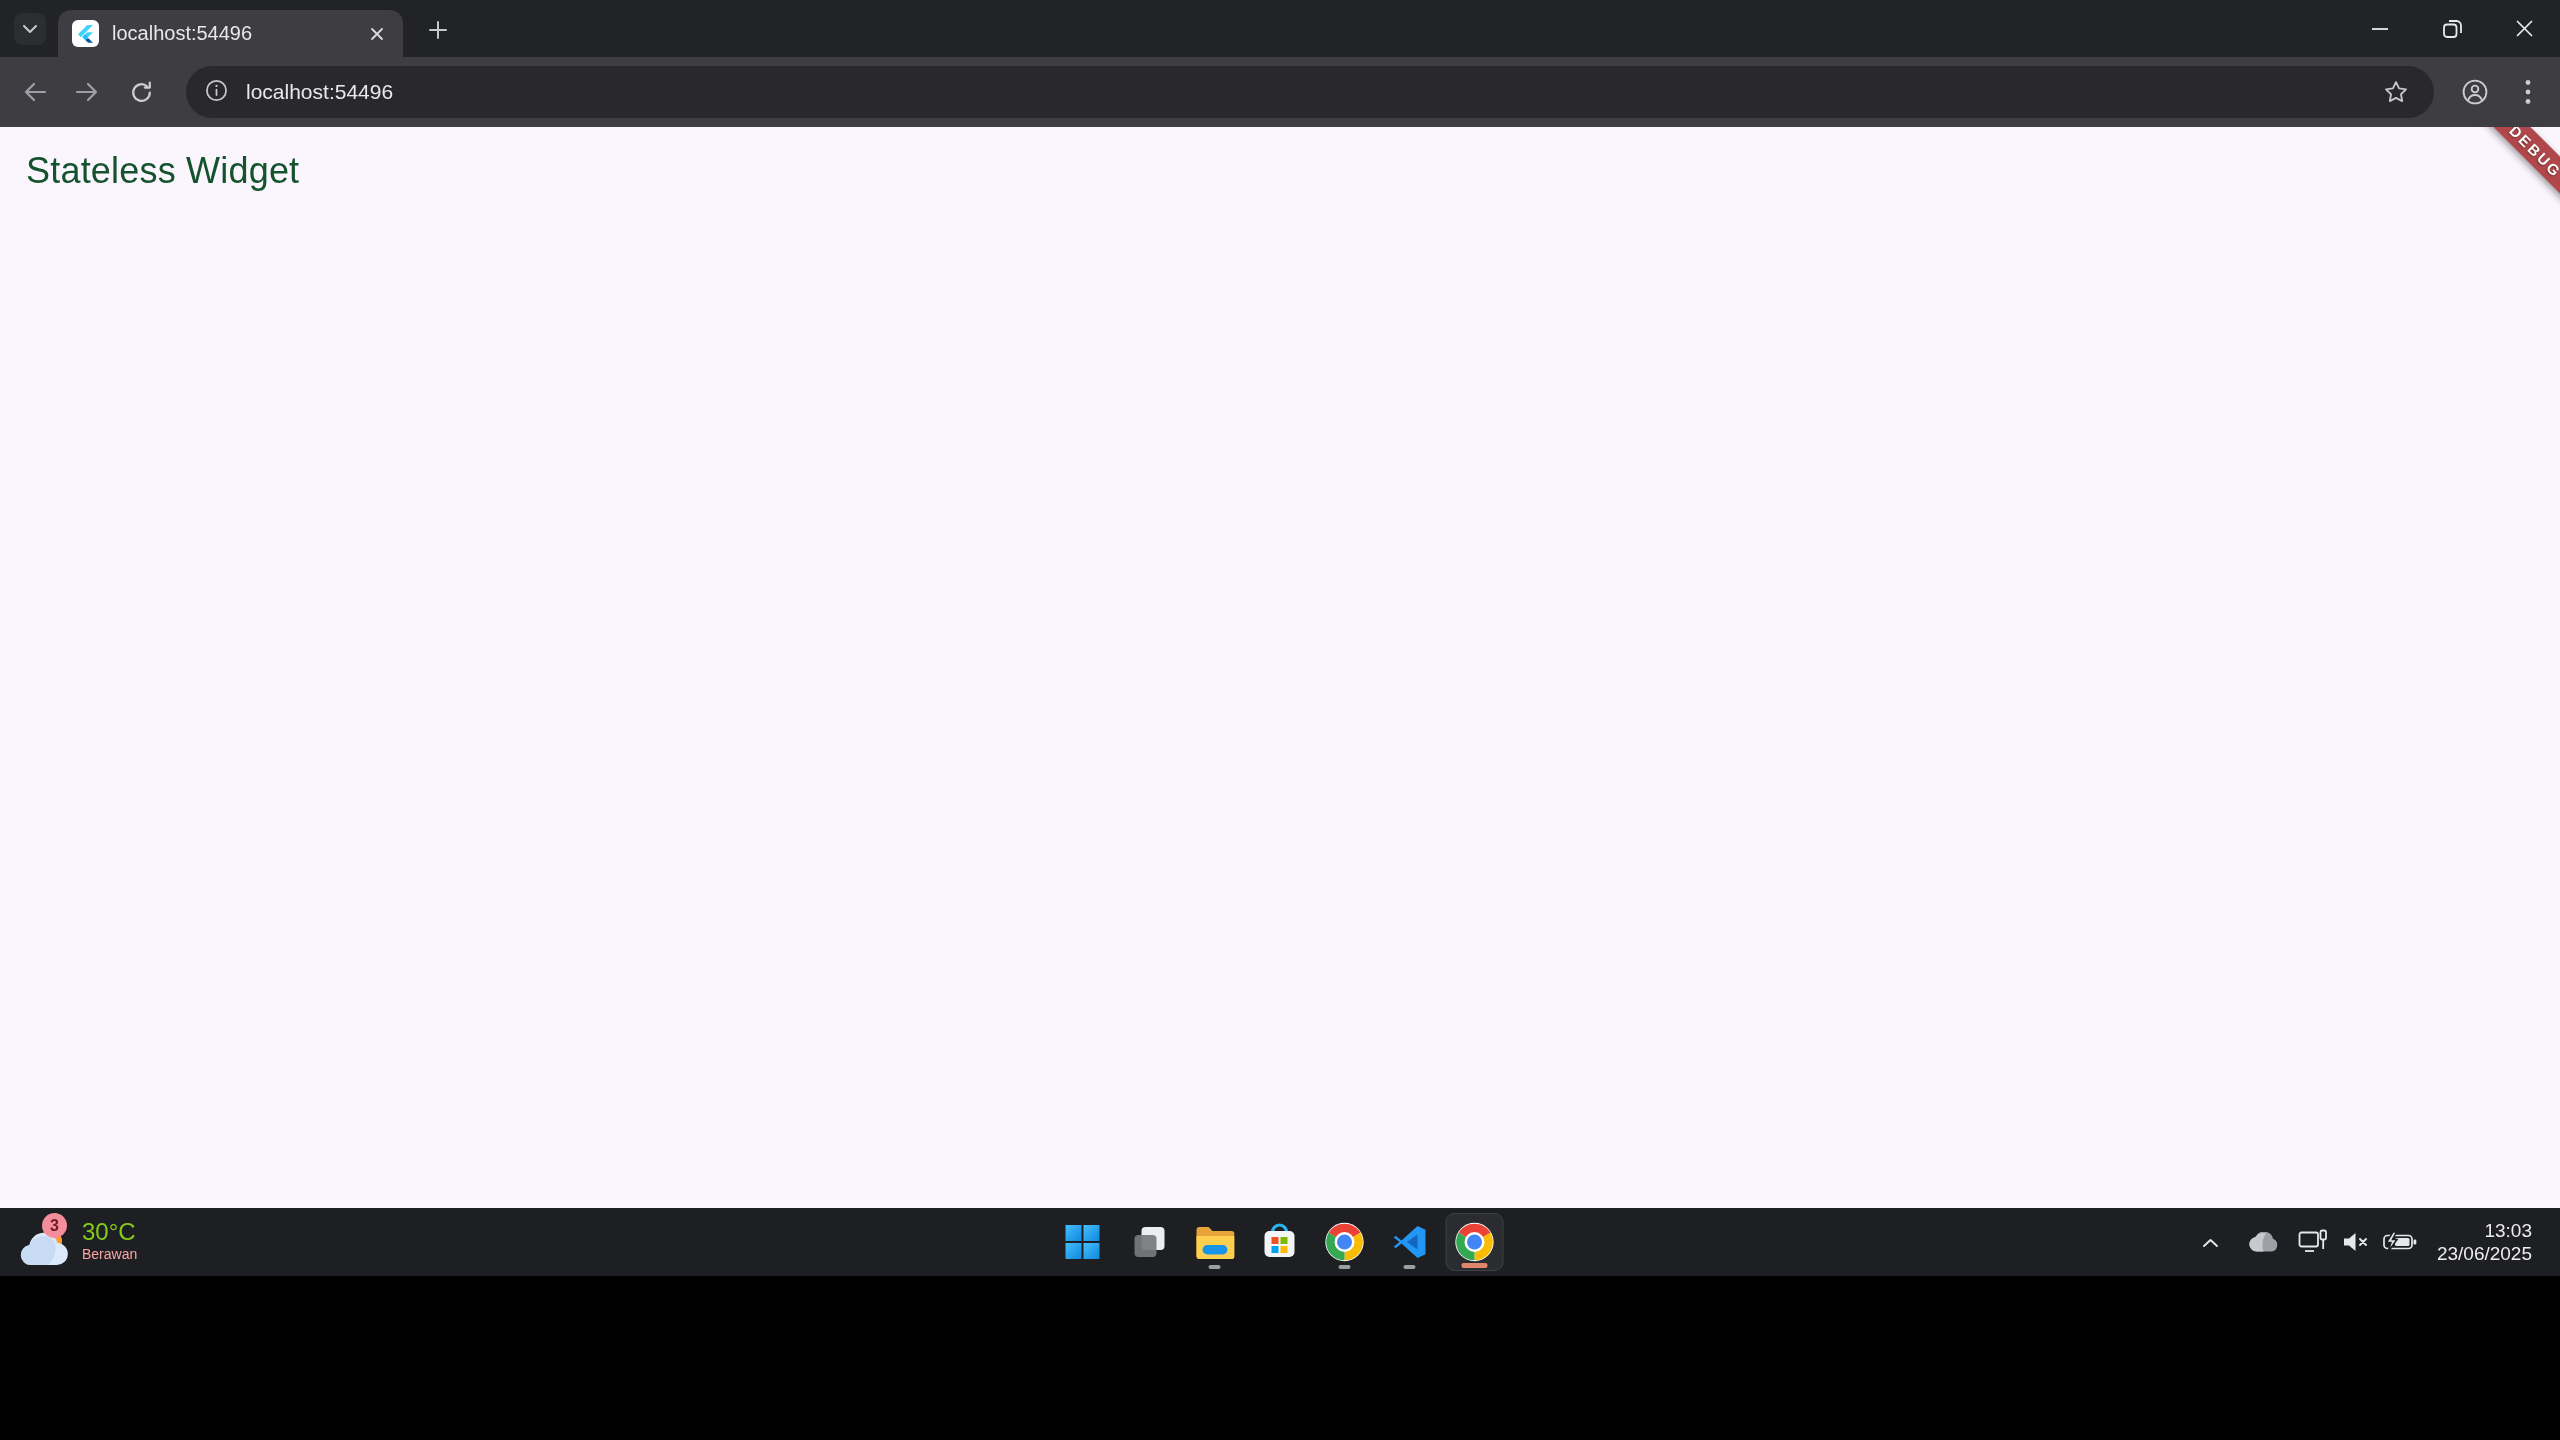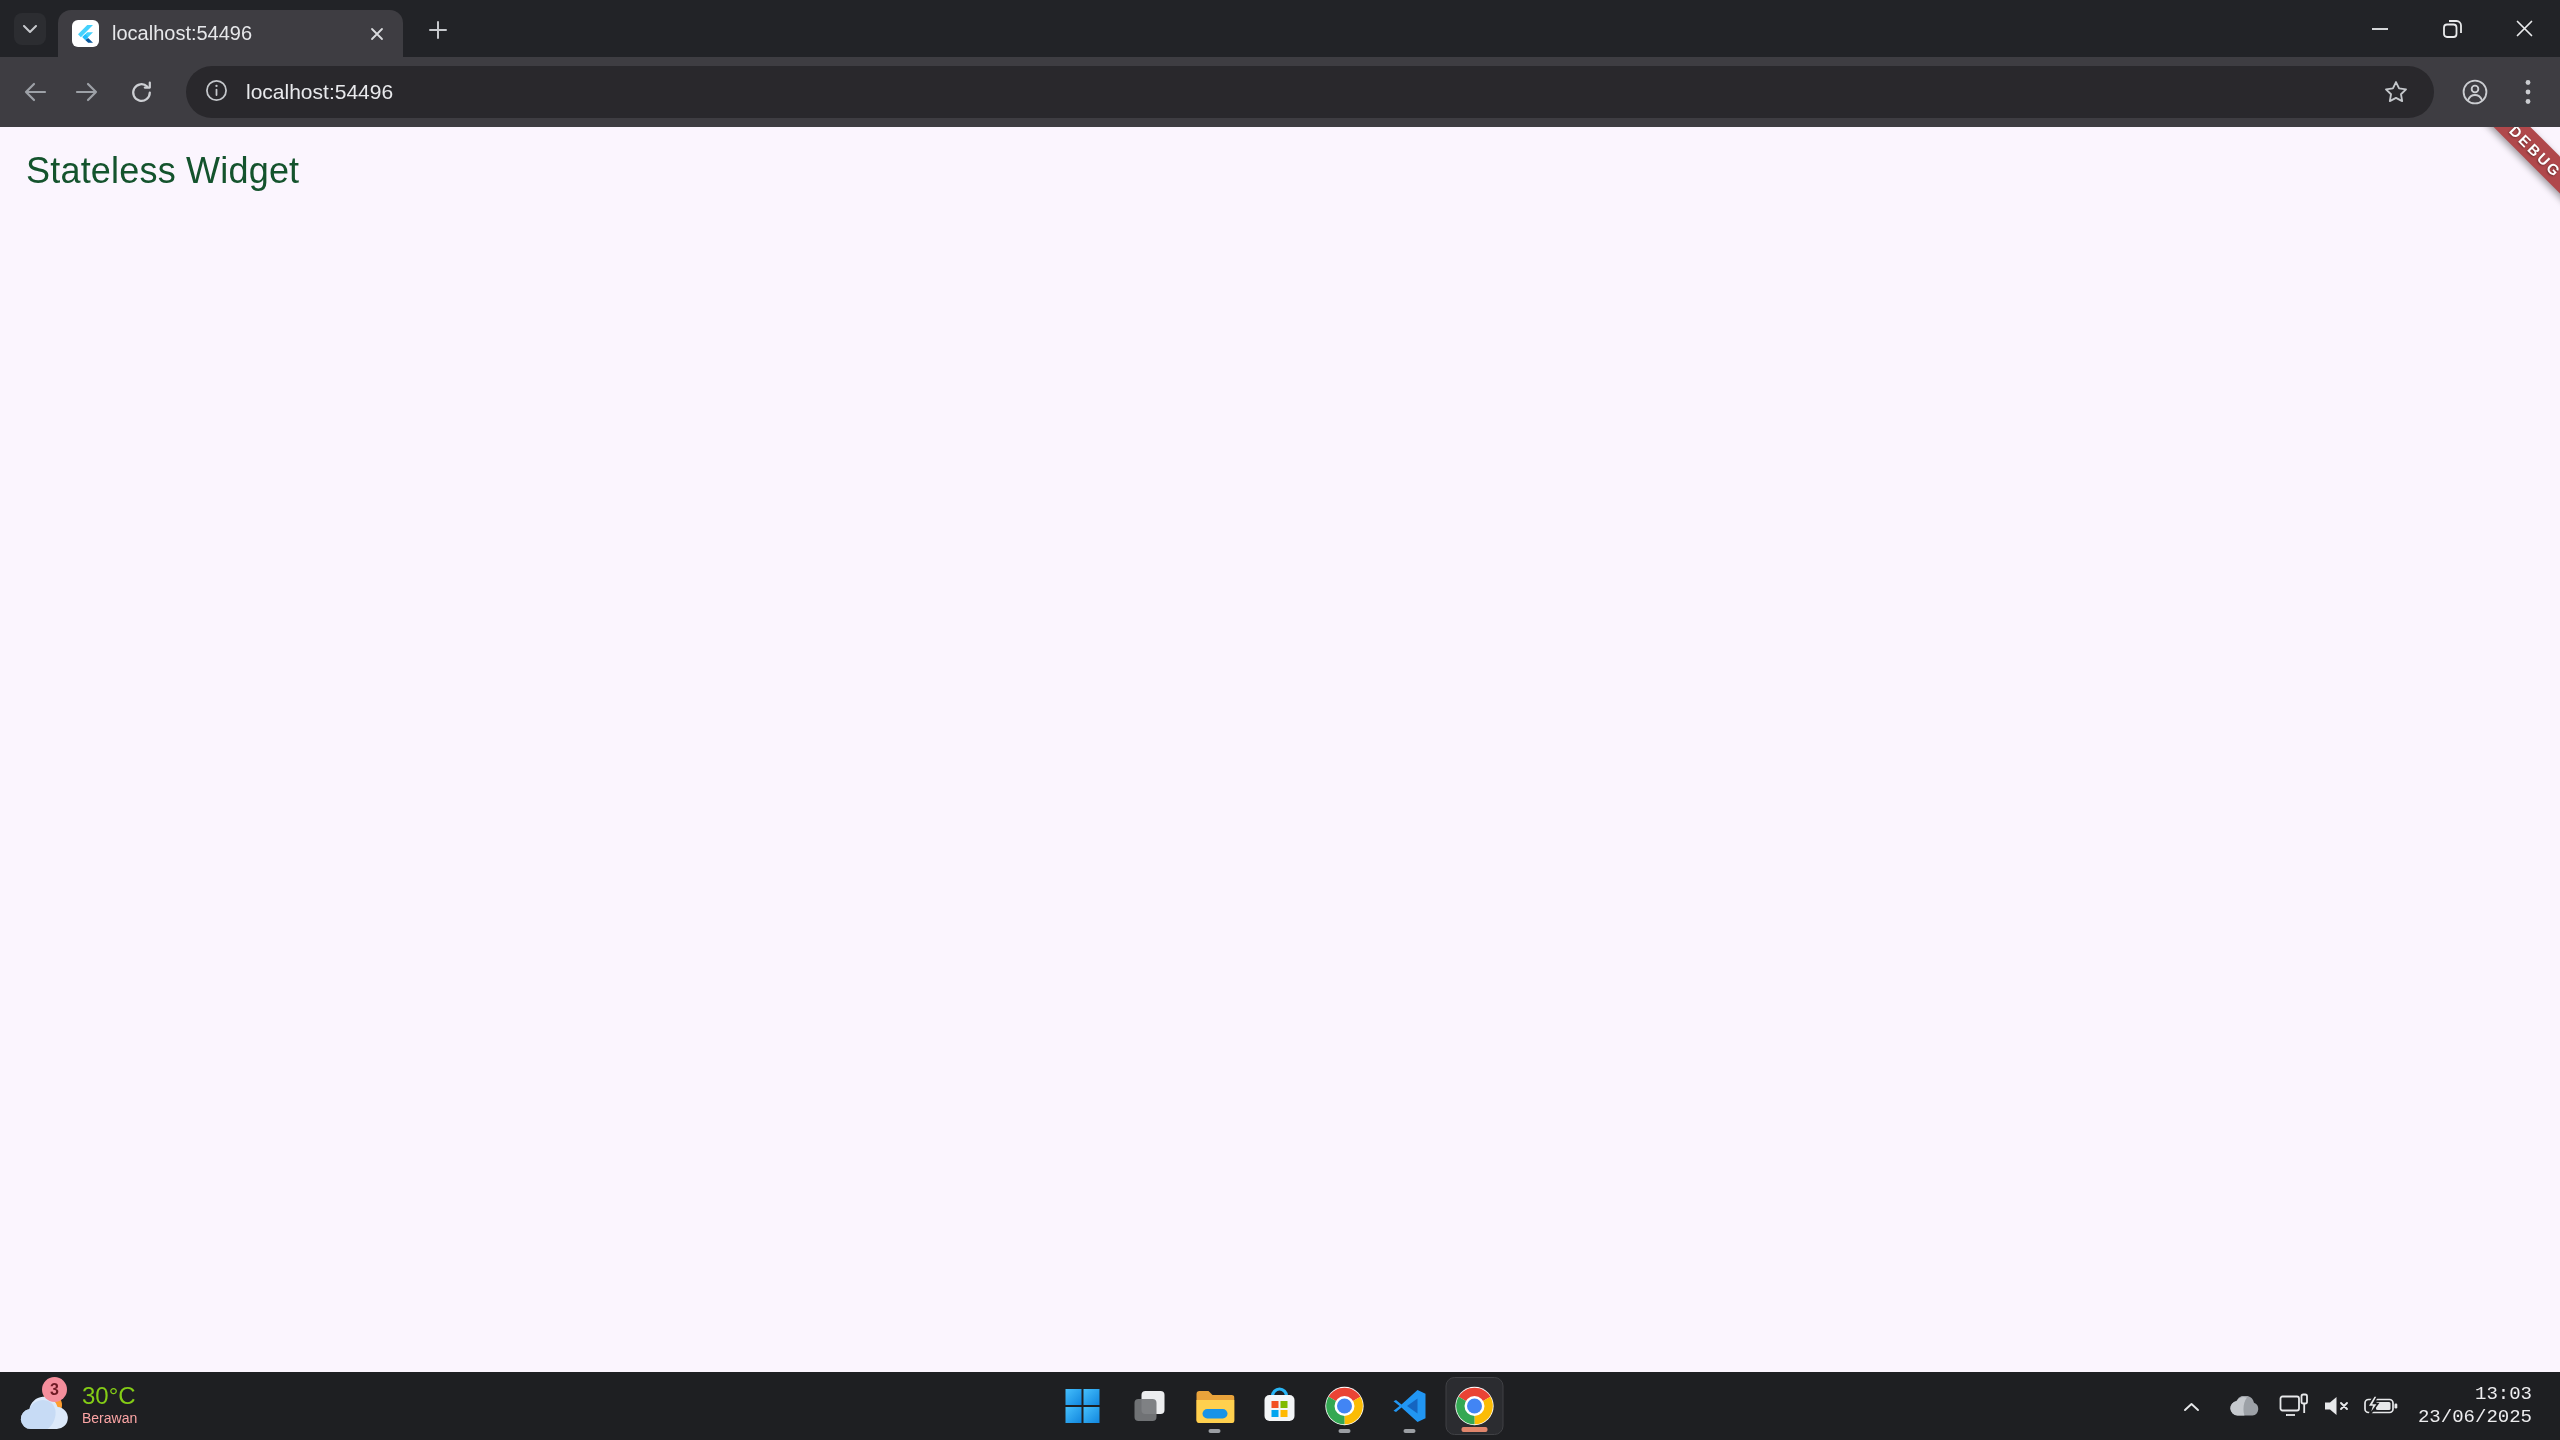--- a/index.html
+++ b/index.html
@@ -1,18 +1,18 @@
 <!DOCTYPE html>
 <html><head>
 <meta charset="utf-8">
 <style>
   * { margin:0; padding:0; box-sizing:border-box; }
   html,body { width:2560px; height:1440px; background:#000; }
   body { font-family:"Liberation Sans", sans-serif; overflow:hidden; }
-  .screen { position:relative; width:2560px; height:1440px; background:#FBF5FE; overflow:hidden; }
+  .screen { position:relative; width:2560px; height:1276px; background:#FBF5FE; overflow:hidden; }
 
   
   .tabstrip { position:absolute; top:0; left:0; right:0; height:57px; background:#222327; }
   .tab-search-btn { position:absolute; left:14px; top:13px; width:32px; height:32px; border-radius:8px;
     background:#2C2D31; display:flex; align-items:center; justify-content:center; }
   .tab { position:absolute; left:58px; top:10px; width:345px; height:47px; background:#3E3D42;
     border-radius:13px 13px 0 0; display:flex; align-items:center; padding:0 12px 0 14px; }
   .favicon-tile { width:27px; height:27px; background:#ffffff; border-radius:6px; flex:none;
     display:flex; align-items:center; justify-content:center; }
   .tab-title { margin-left:13px; color:#E6E7EA; font-size:20px; flex:1; white-space:nowrap; overflow:hidden; }
@@ -66,21 +66,21 @@
   .search-img { width:38px; height:38px; flex:none; }
   .task-icons { display:flex; margin-left:12px; }
   .task-icon-btn { position:relative; width:58px; height:58px; margin-right:7px; border-radius:9px;
     display:flex; align-items:center; justify-content:center; }
   .task-icon-btn:last-child { margin-right:0; }
   .task-icon-btn.active { background:#2B2C30; border:1px solid #404145; }
   .run-dot { position:absolute; bottom:2px; left:50%; transform:translateX(-50%); width:12px; height:4px;
     border-radius:2px; background:#9B9EA3; }
   .run-dot.active { width:26px; height:5px; background:#E0866C; }
 
-  .tray { position:absolute; right:0; top:0; height:68px; display:flex; align-items:center; padding-right:28px;font-family:Liberation Mono, monospace; }
+  .tray { position:absolute; right:0; top:0; height:68px; display:flex; align-items:center; padding-right:28px; }
   .tray-btn { display:flex; align-items:center; justify-content:center; height:48px; border-radius:6px; }
   .tray-chevron { width:36px; margin-right:14px; }
   .tray-cloud { width:42px; margin-right:10px; }
   .tray-display { width:38px; margin-right:4px; }
   .tray-volume { width:38px; margin-right:4px; }
   .tray-battery { width:42px; margin-right:16px; }
   .clock { text-align:right; color:#EDEDEF; font-size:19px; line-height:23px; }
 </style>
 </head>
 <body>

